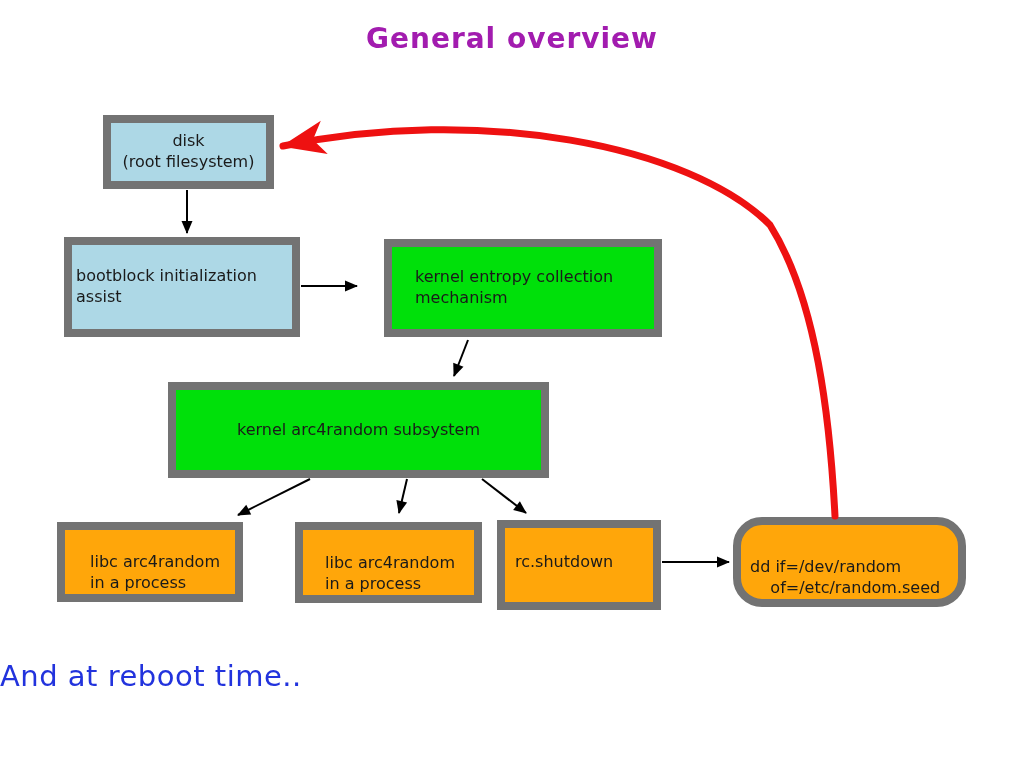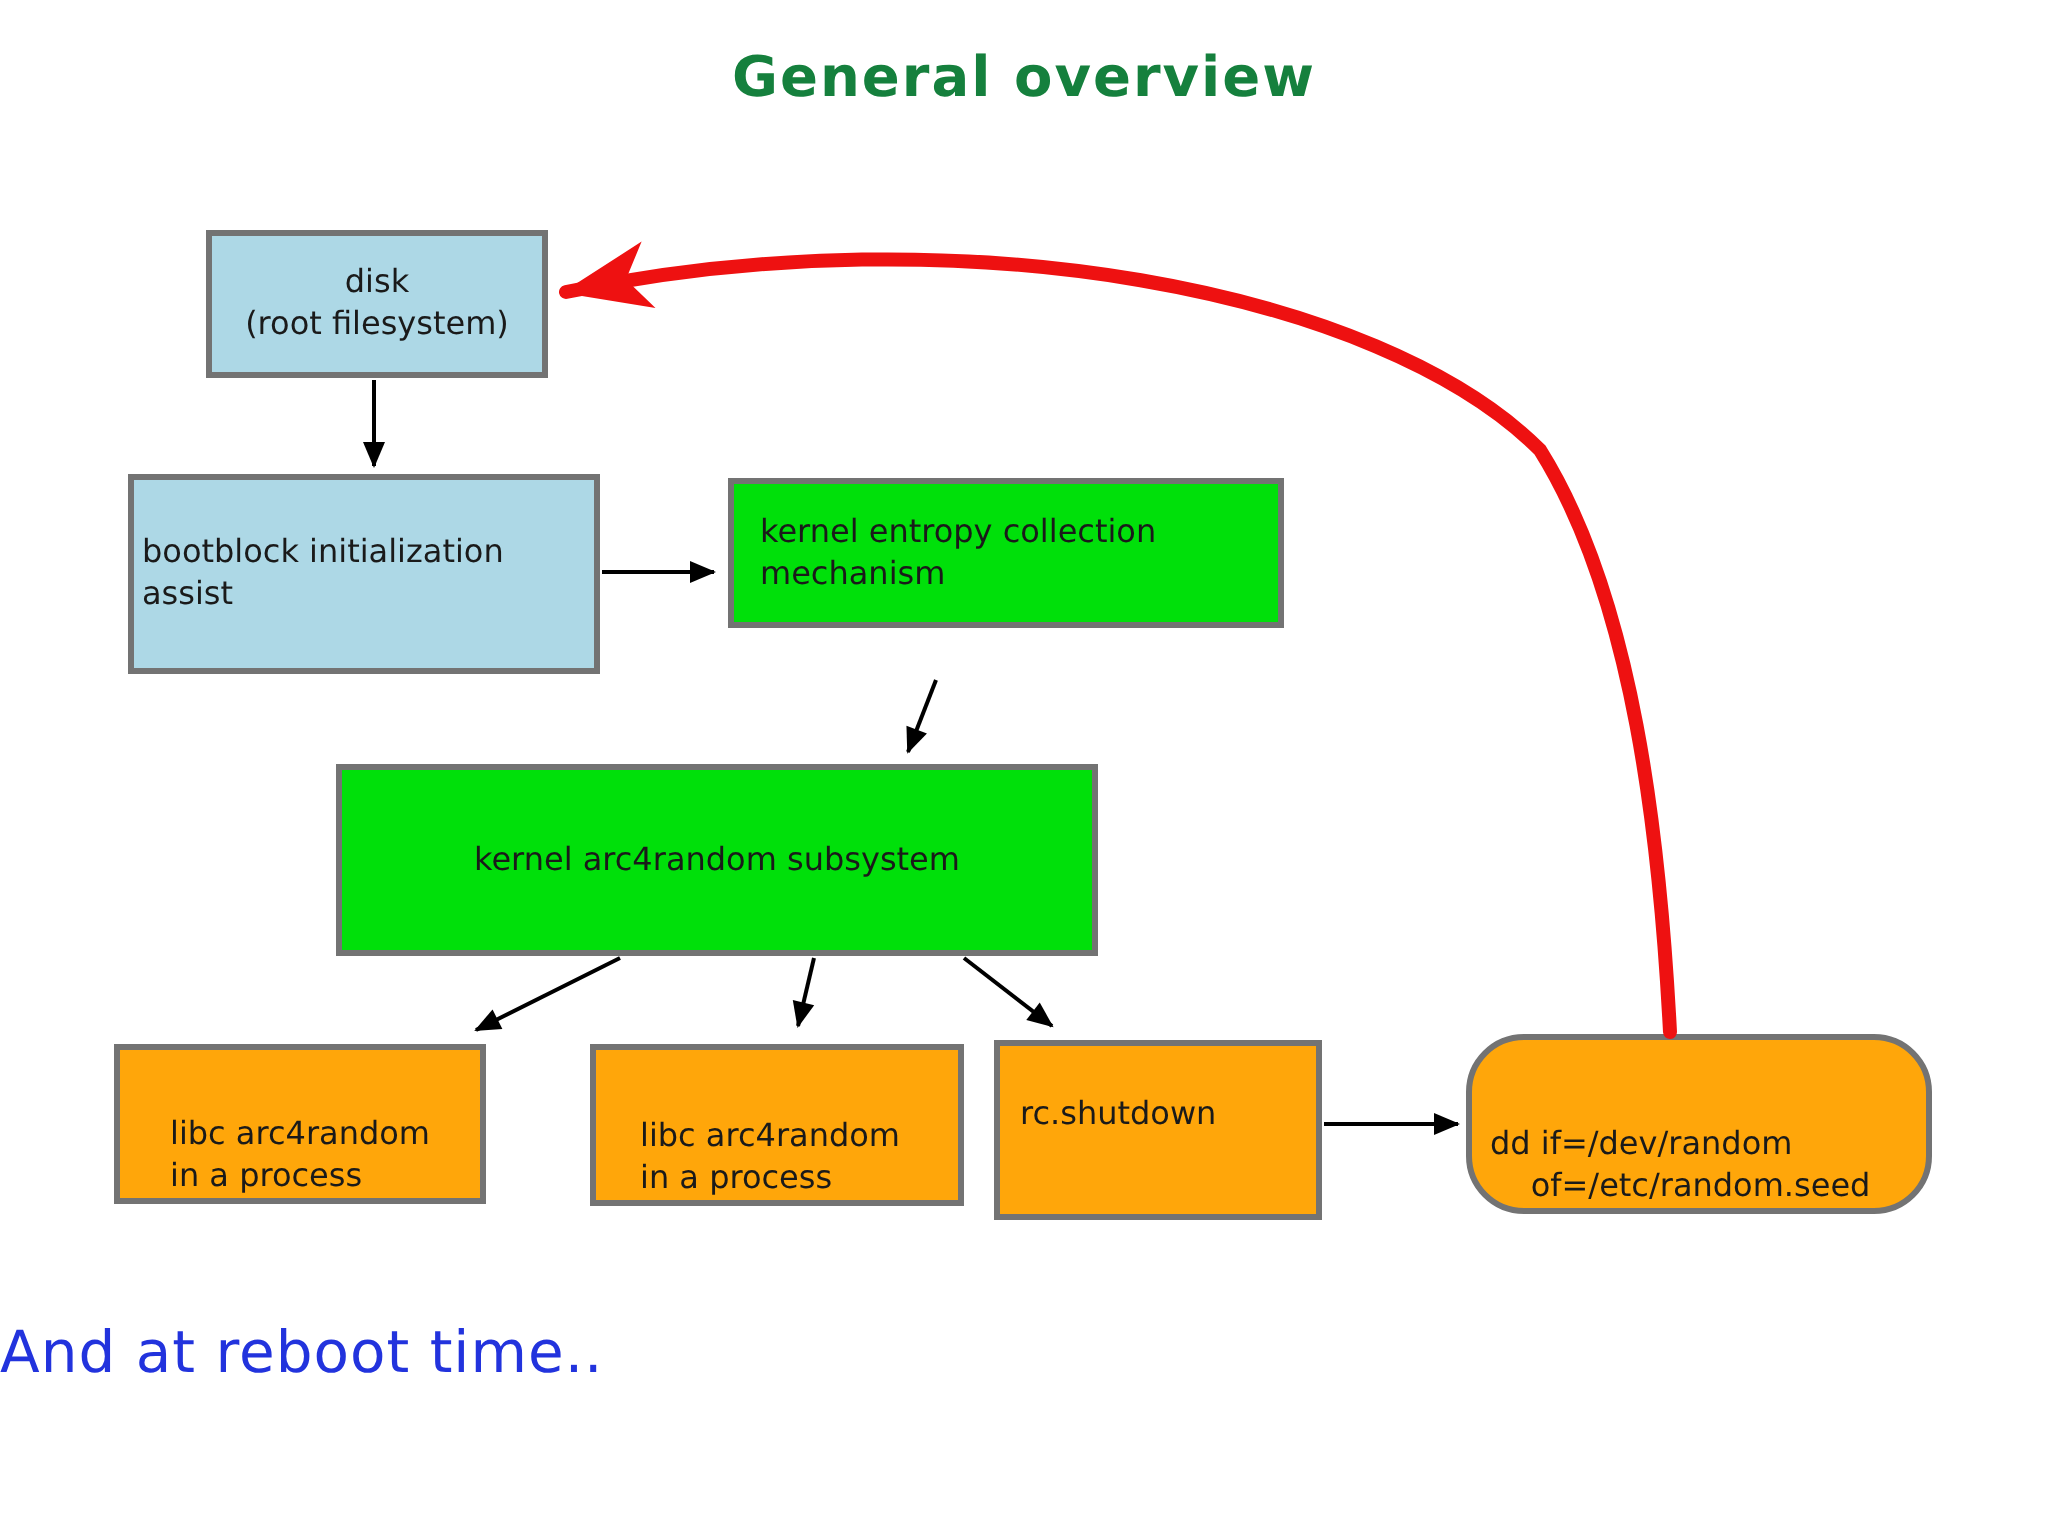--- a/index.html
+++ b/index.html
@@ -17,53 +17,53 @@
   }
   .slide-title {
     position: absolute;
     left: 0;
     top: 22px;
     width: 100%;
     text-align: center;
     font-size: 28px;
     font-weight: bold;
     letter-spacing: 1px;
-    color: #15803d;
+    color: #a21caf;
     margin: 0;
   }
   .arrow-layer {
     position: absolute;
     left: 0;
     top: 0;
     width: 1024px;
     height: 768px;
     pointer-events: none;
     z-index: 3;
   }
   .box {
     position: absolute;
     box-sizing: border-box;
-    border: 3px solid #737373;
+    border: 8px solid #737373;
     display: flex;
     align-items: center;
     color: #1a1a1a;
     font-size: 16px;
     line-height: 1.3;
     white-space: pre;
     z-index: 2;
   }
   .box.blue   { background: var(--box-blue); }
   .box.green  { background: var(--box-green); }
   .box.orange { background: var(--box-orange); align-items: flex-end; }
   .box.center { justify-content: center; text-align: center; }
   .box.top-align { align-items: flex-start; }
 
   #disk-box        { left: 103px; top: 115px; width: 171px; height: 74px; }
   #bootblock-box   { left:  64px; top: 237px; width: 236px; height: 100px; padding-left: 4px; }
-  #entropy-box     { left: 364px; top: 239px; width: 278px; height: 75px;  padding-left: 13px; }
+  #entropy-box     { left: 384px; top: 239px; width: 278px; height: 98px;  padding-left: 23px; }
   #arc4random-box  { left: 168px; top: 382px; width: 381px; height: 96px; }
   #libc1-box       { left:  57px; top: 522px; width: 186px; height: 80px;  padding-left: 25px; }
   #libc2-box       { left: 295px; top: 522px; width: 187px; height: 81px;  padding-left: 22px; }
   #rcshutdown-box  { left: 497px; top: 520px; width: 164px; height: 90px;  padding: 24px 0 0 10px; }
   #dd-box          { left: 733px; top: 517px; width: 233px; height: 90px;  padding-left: 9px; border-radius: 29px; }
 
   .caption {
     position: absolute;
     left: 0;
     top: 659px;

